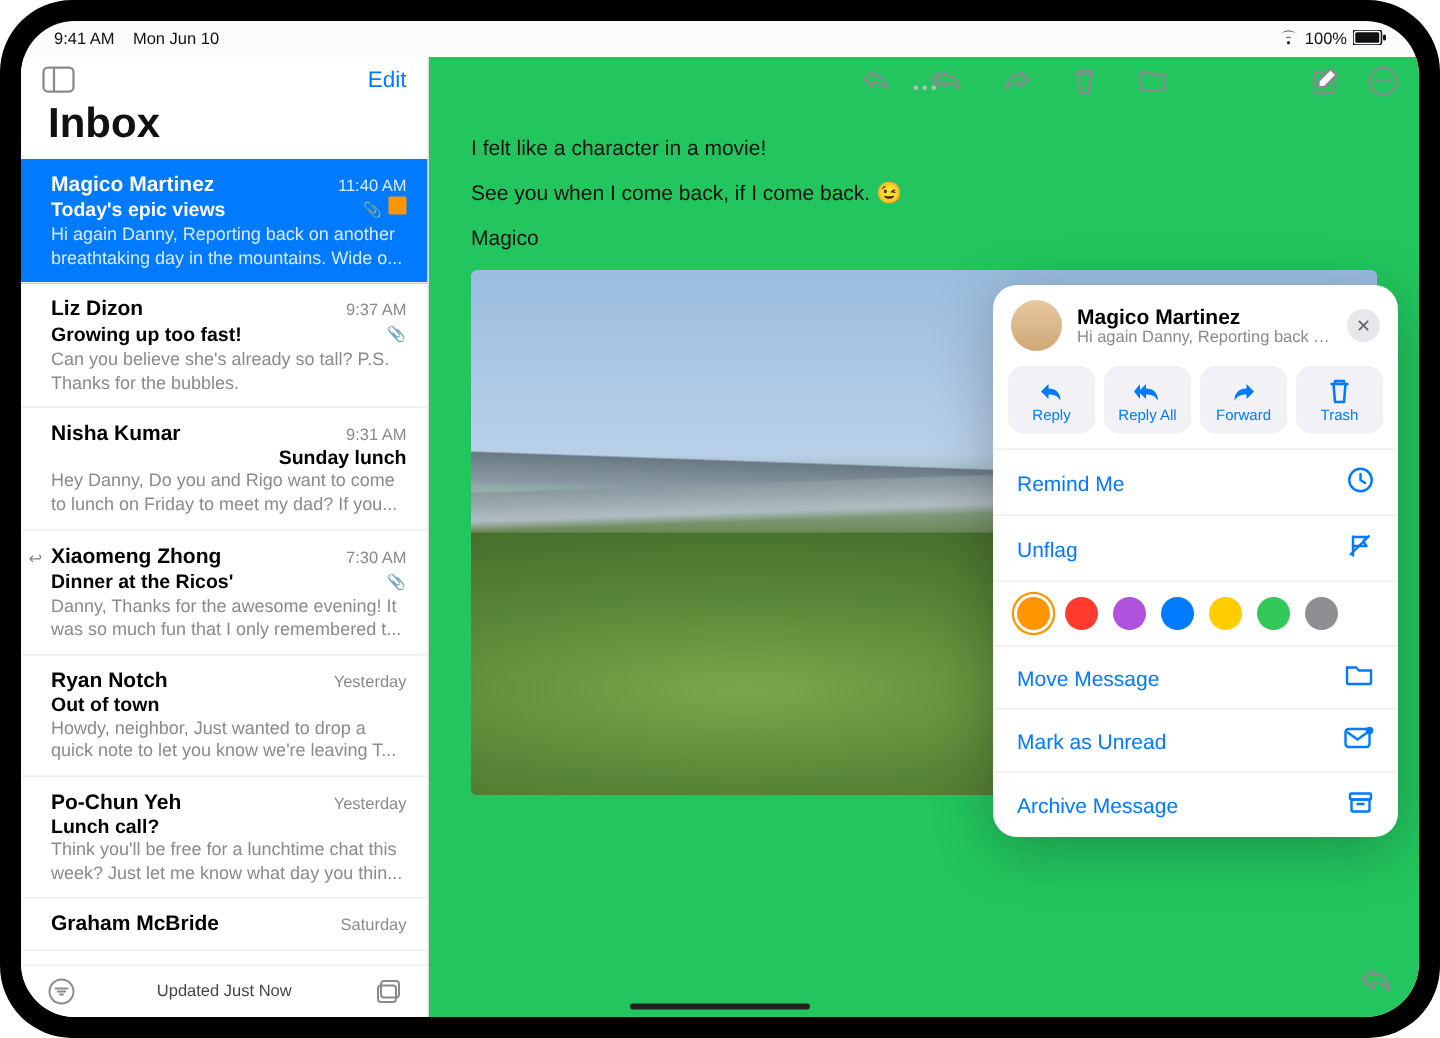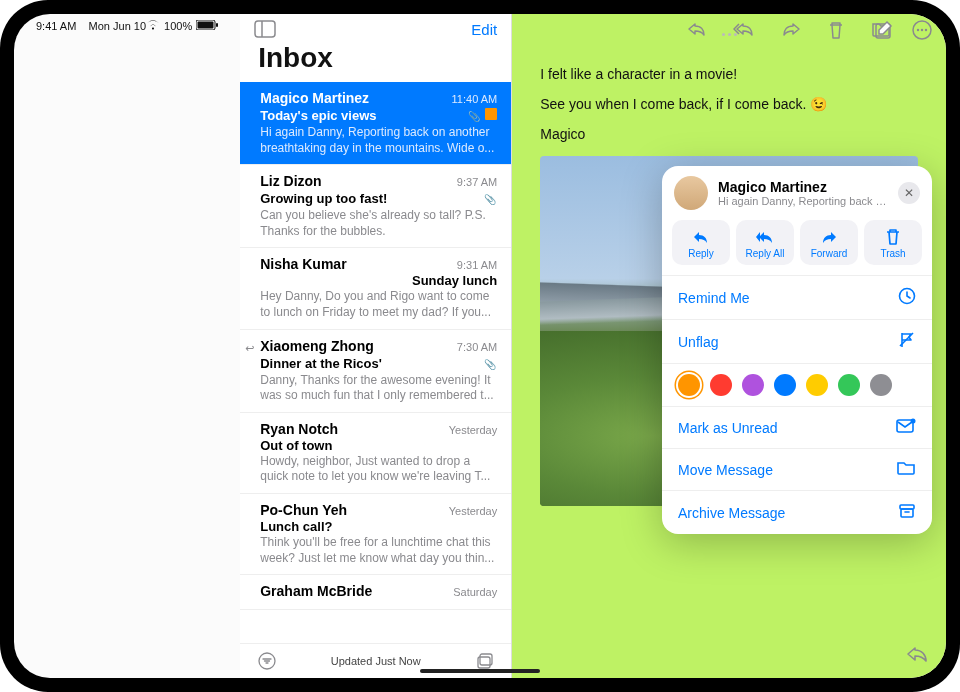--- a/index.html
+++ b/index.html
@@ -1,18 +1,18 @@
 <!DOCTYPE html>
 <html><head>
   <meta charset="utf-8">
   <style>
     * { box-sizing: border-box; margin: 0; padding: 0; }
     body { font-family: -apple-system, "Helvetica Neue", sans-serif; background: #fff; display:flex; align-items:center; justify-content:center; height:100vh;}
     .device { width: 960px; height: 692px; background:#000; border-radius: 48px; padding: 14px; position:relative;}
-    .screen { width: 100%; height:100%; background:#fbfbfb; border-radius: 36px; overflow:hidden; position:relative; display:flex; flex-direction:row;}
+    .screen { width: 100%; height:100%; background:#fbfbfb; border-radius: 36px; overflow:hidden; position:relative; display:flex; flex-direction:column;}
     .statusbar { height:24px; display:flex; justify-content:space-between; align-items:center; padding:0 22px; font-size:11px; color:#111;}
     .statusbar .right { display:flex; align-items:center; gap:4px;}
     .content { flex:1; display:flex; overflow:hidden;}
     .sidebar { width: 272px; border-right:1px solid #ddd; display:flex; flex-direction:column; background:#fff;}
     .sidebar-top { display:flex; align-items:center; justify-content:space-between; padding:6px 14px 2px 14px; }
     .sidebar-top .edit { color:#007aff; font-size:15px;}
     .inbox-title { font-size:28px; font-weight:700; padding:2px 18px 8px 18px; color:#111;}
     .msglist { flex:1; overflow:hidden;}
     .msg { padding:8px 14px 8px 20px; border-bottom:1px solid #eee; position:relative;}
     .msg.selected { background:#007aff; color:#fff;}
@@ -21,21 +21,21 @@
     .msg .time { font-size:11px; color:#8a8a8e;}
     .msg.selected .time { color:#dceaff;}
     .msg .subject { font-size:13px; font-weight:600; margin-top:1px;}
     .msg .preview { font-size:12px; color:#8a8a8e; line-height:1.3; margin-top:1px; display:-webkit-box; -webkit-line-clamp:2; -webkit-box-orient:vertical; overflow:hidden;}
     .msg.selected .preview { color:#dceaff;}
     .msg .attach { display:inline-block; font-size:10px; color:#8a8a8e;}
     .msg.selected .attach { color:#dceaff;}
     .reply-ind { position:absolute; left:5px; top:12px; font-size:11px; color:#8a8a8e;}
     .flag { width:12px; height:12px; background:#ff9500; border-radius:1px; display:inline-block; margin-left:4px;}
     .sidebar-bottom { display:flex; align-items:center; justify-content:space-between; padding:8px 18px; border-top:1px solid #eee; font-size:11px; color:#444;gap:48px;}
-    .main { flex:1; display:flex; flex-direction:column; position:relative; background:#bef264;}
+    .main { flex:1; display:flex; flex-direction:column; position:relative; background:#22c55e;}
     .toolbar { display:flex; align-items:center; justify-content:space-between; padding:4px 14px; height:40px;}
     .body { flex:1; padding: 12px 28px 0 28px; overflow:hidden; position:relative;}
     .body p { font-size:14px; margin-bottom:14px; color:#111;}
     .photo { width:100%; height: 350px; border-radius:4px; background: linear-gradient(to bottom, #9bbde0 0%, #b8d0e8 35%, #6d8a5a 50%, #5a7c42 70%, #4d6e36 100%); position:relative; overflow:hidden;}
     .mountain { position:absolute; left:0; right:0; top:28%; height:30%; }
     .mountain::before { content:""; position:absolute; left:-10%; right:-10%; top:0; height:100%; background: linear-gradient(178deg, transparent 40%, #8a9aa0 41%, #b0bcc2 55%, transparent 60%), linear-gradient(182deg, transparent 35%, #6a7a85 36%, #8a98a3 50%, transparent 55%);}
     .field { position:absolute; left:0; right:0; top:50%; bottom:0; background: radial-gradient(ellipse at 30% 60%, #7aa84a 0%, #5a8838 40%, #3f6628 90%);}
     .popover { position:absolute; right:14px; top:152px; width:270px; background:#fff; border-radius:16px; box-shadow: 0 8px 40px rgba(0,0,0,.25); overflow:hidden; font-size:14px;}
     .pop-header { display:flex; align-items:center; gap:10px; padding:10px 12px; }
     .avatar { width:34px; height:34px; border-radius:50%; background: linear-gradient(#e8c8a0, #d0a878); flex-shrink:0;}
@@ -327,34 +327,34 @@
         <div class="flag-colors" id="flag-colors">
               <div class="c sel" style="background: rgb(255, 149, 0); color: rgb(255, 149, 0);"></div>
               <div class="c" style="background: rgb(255, 59, 48); color: rgb(255, 59, 48);"></div>
               <div class="c" style="background: rgb(175, 82, 222); color: rgb(175, 82, 222);"></div>
               <div class="c" style="background: rgb(0, 122, 255); color: rgb(0, 122, 255);"></div>
               <div class="c" style="background: rgb(255, 204, 0); color: rgb(255, 204, 0);"></div>
               <div class="c" style="background: rgb(52, 199, 89); color: rgb(52, 199, 89);"></div>
               <div class="c" style="background: rgb(142, 142, 147); color: rgb(142, 142, 147);"></div>
             </div>
         <div class="menu-item">
+          <span>Move Message</span>
+          <span class="mi-ic"><svg width="20" height="16" viewBox="0 0 20 16">
+                  <path d="M2 3h6l2 2h8v8a1 1 0 01-1 1H3a1 1 0 01-1-1V3z" fill="none" stroke="#007aff" stroke-width="1.6"></path>
+                </svg></span>
+        </div>
+        <div class="menu-item">
           <span>Mark as Unread</span>
           <span class="mi-ic"><svg width="20" height="16" viewBox="0 0 20 16">
                   <rect x="1" y="2" width="16" height="12" rx="2" fill="none" stroke="#007aff" stroke-width="1.6"></rect>
                   <path d="M2 4l7 5 7-5" fill="none" stroke="#007aff" stroke-width="1.6"></path>
                   <circle cx="17" cy="3" r="2.5" fill="#007aff"></circle>
                 </svg></span>
         </div>
         <div class="menu-item">
-          <span>Move Message</span>
-          <span class="mi-ic"><svg width="20" height="16" viewBox="0 0 20 16">
-                  <path d="M2 3h6l2 2h8v8a1 1 0 01-1 1H3a1 1 0 01-1-1V3z" fill="none" stroke="#007aff" stroke-width="1.6"></path>
-                </svg></span>
-        </div>
-        <div class="menu-item">
           <span>Archive Message</span>
           <span class="mi-ic"><svg width="18" height="18" viewBox="0 0 18 18">
                   <rect x="2" y="3" width="14" height="4" rx="1" fill="none" stroke="#007aff" stroke-width="1.6"></rect>
                   <rect x="3" y="7" width="12" height="8" rx="1" fill="none" stroke="#007aff" stroke-width="1.6"></rect>
                   <line x1="7" y1="10" x2="11" y2="10" stroke="#007aff" stroke-width="1.6" stroke-linecap="round"></line>
                 </svg></span>
         </div>
       </div>
     </div>
   </div>

